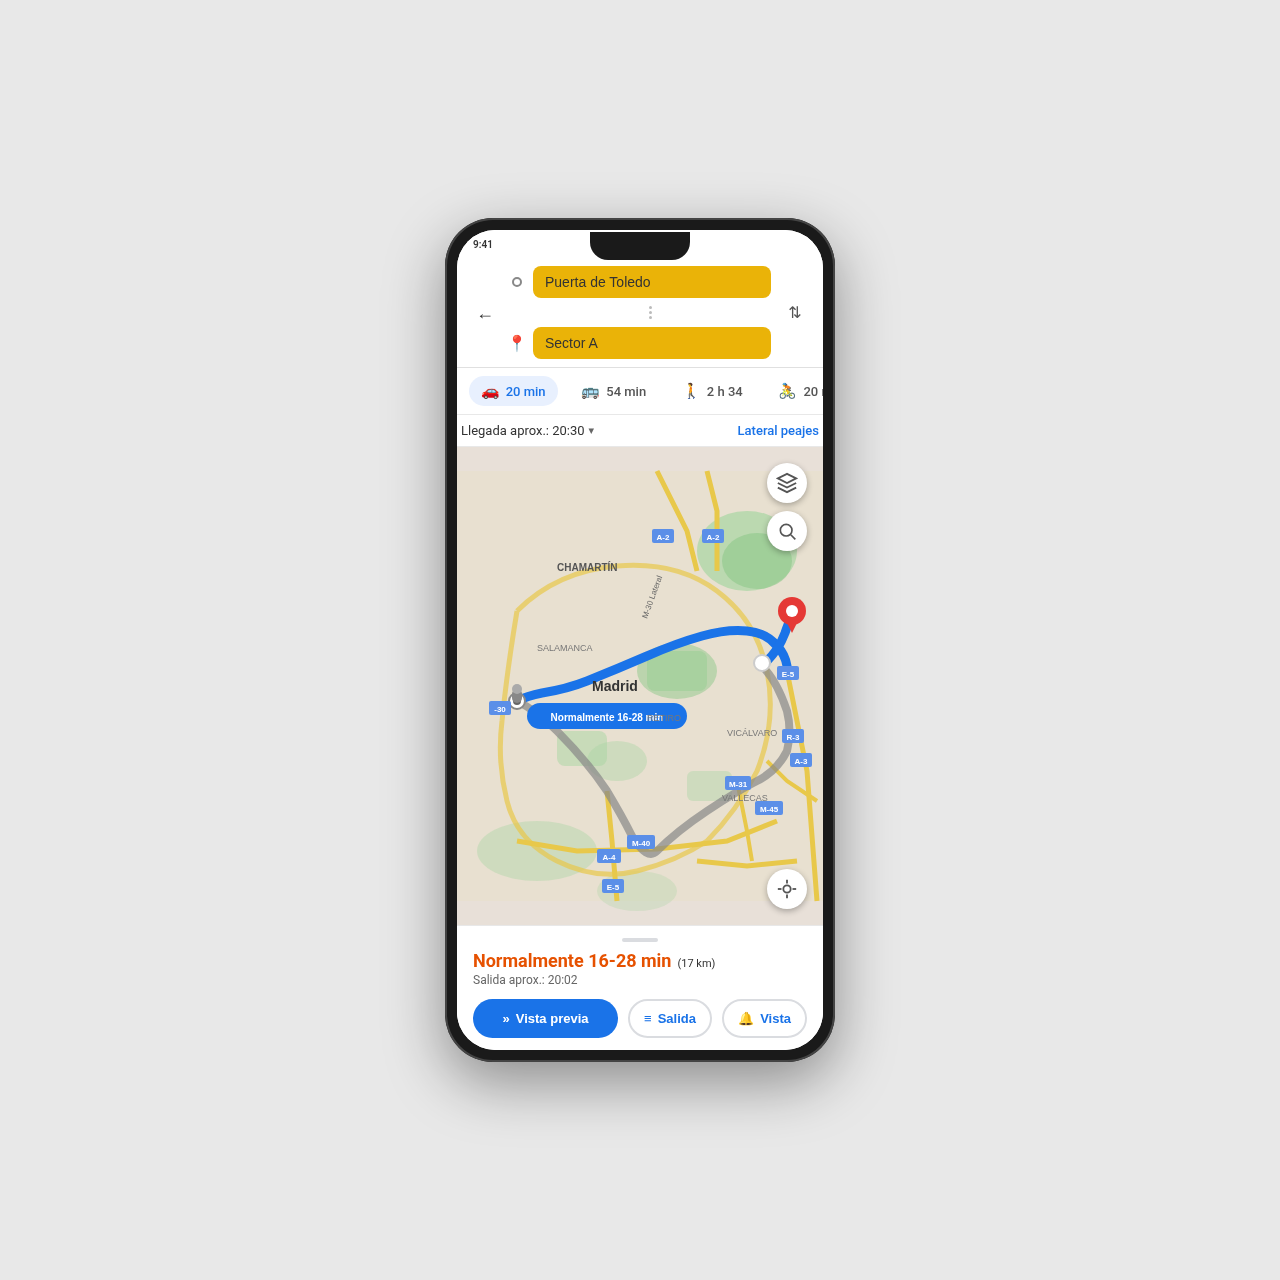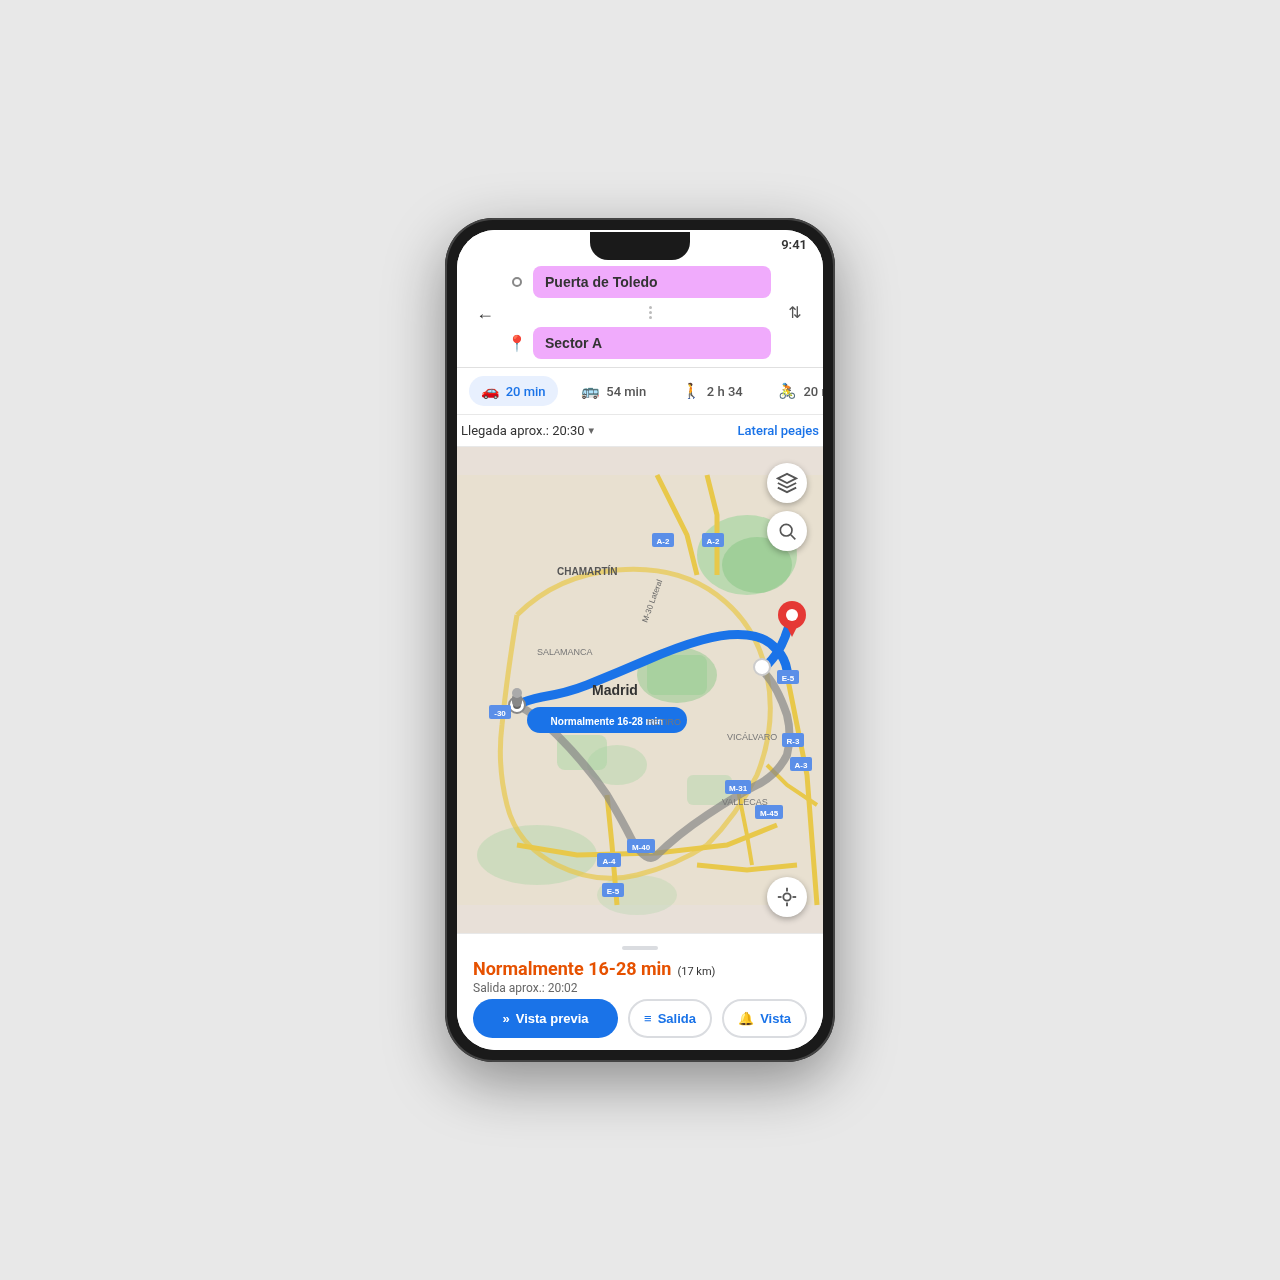--- a/index.html
+++ b/index.html
@@ -31,23 +31,23 @@
       display: flex;
       flex-direction: column;
     }
 
     
     .status-bar {
       height: 28px;
       background: #fff;
       display: flex;
       align-items: center;
-      justify-content: flex-end;
+      justify-content: flex-start;
       padding: 0 16px;
-      font-size: 13px;
+      font-size: 10px;
       font-weight: 600;
       color: #333;
     }
 
     
     .nav-header {
       background: #fff;
       padding: 8px 12px;
       display: flex;
       flex-direction: column;
@@ -102,28 +102,27 @@
       border: 2px solid #888;
     }
 
     .pin-icon {
       color: #e53935;
       font-size: 16px;
     }
 
     .input-field {
       flex: 1;
-      background: #f0abfc;
+      background: #eab308;
       border: none;
       border-radius: 8px;
       padding: 8px 12px;
       font-size: 14px;
       color: #333;
       outline: none;
-      font-weight: bold;
     }
 
     .dots-separator {
       display: flex;
       flex-direction: column;
       align-items: center;
       gap: 2px;
       padding: 2px 0;
       margin-left: 20px;
     }
@@ -262,21 +261,21 @@
 
     .route-distance {
       font-size: 11px;
       color: #333;
       font-weight: 400;
     }
 
     .route-departure {
       font-size: 12px;
       color: #666;
-      margin-bottom: 4px;
+      margin-bottom: 12px;
     }
 
     .action-buttons {
       display: flex;
       gap: 10px;
     }
 
     .btn-primary {
       background: #1a73e8;
       color: #fff;

